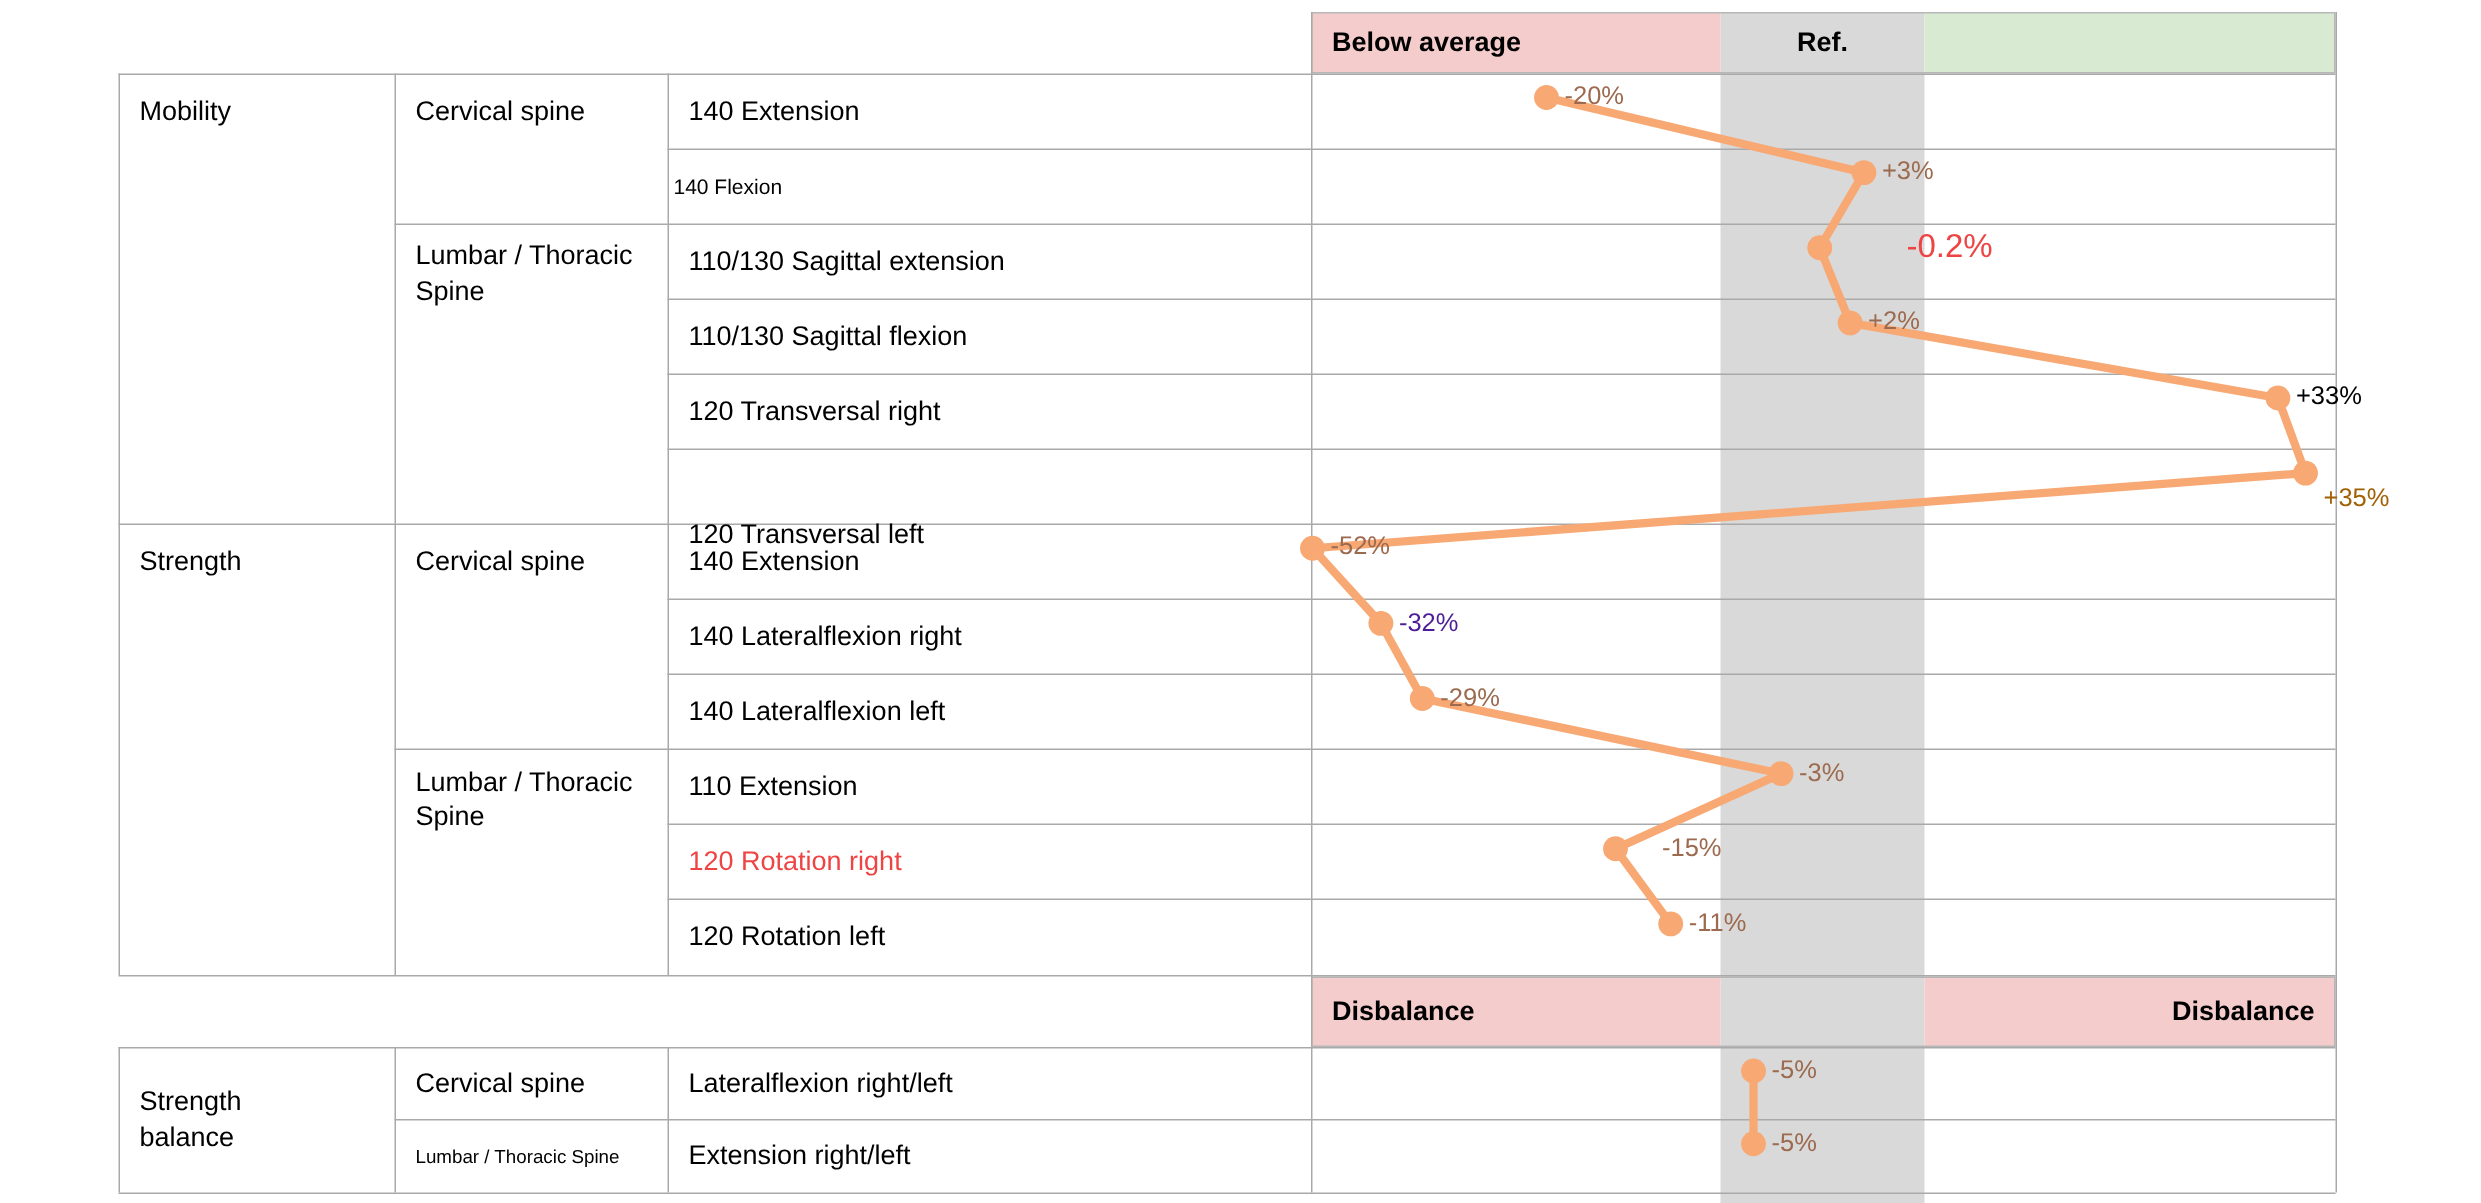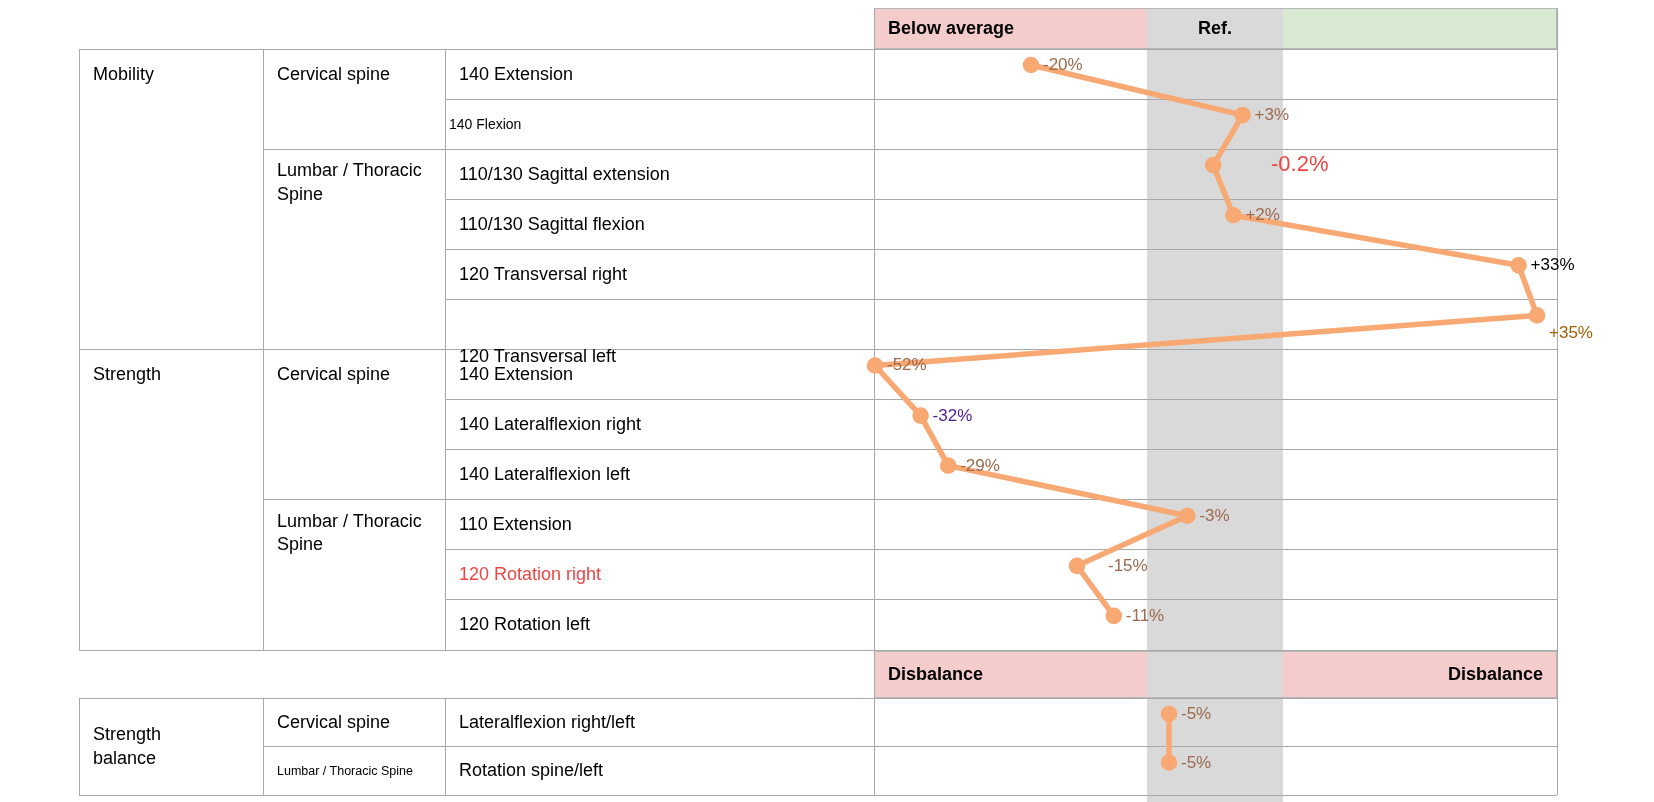--- a/index.html
+++ b/index.html
@@ -80,21 +80,21 @@
       <div style="position: absolute; left: 459px; top: 349.498px; width: 400px; height: 50.083px; font-size: 18px; display: flex; align-items: center; color: rgb(0, 0, 0); z-index: 5;">140 Extension</div>
       <div style="position: absolute; left: 459px; top: 399.581px; width: 400px; height: 50.083px; font-size: 18px; display: flex; align-items: center; color: rgb(0, 0, 0); z-index: 5;">140 Lateralflexion right</div>
       <div style="position: absolute; left: 459px; top: 449.664px; width: 400px; height: 50.083px; font-size: 18px; display: flex; align-items: center; color: rgb(0, 0, 0); z-index: 5;">140 Lateralflexion left</div>
       <div style="position: absolute; left: 459px; top: 499.747px; width: 400px; height: 50.083px; font-size: 18px; display: flex; align-items: center; color: rgb(0, 0, 0); z-index: 5;">110 Extension</div>
       <div style="position: absolute; left: 459px; top: 549.83px; width: 400px; height: 50.083px; font-size: 18px; display: flex; align-items: center; color: #ef4444; z-index: 5;">120 Rotation right</div>
       <div style="position: absolute; left: 459px; top: 599.913px; width: 400px; height: 50.083px; font-size: 18px; display: flex; align-items: center; color: rgb(0, 0, 0); z-index: 5;">120 Rotation left</div>
       <div style="position: absolute; left: 93px; top: 698px; width: 100px; height: 97px; font-size: 18px; line-height: 1.3; display: flex; align-items: center; color: rgb(0, 0, 0); z-index: 5;">Strength balance</div>
       <div style="position: absolute; left: 277px; top: 698px; width: 165px; height: 48.5px; font-size: 18px; display: flex; align-items: center; color: rgb(0, 0, 0); z-index: 5;">Cervical spine</div>
       <div style="position: absolute; left: 459px; top: 698px; width: 400px; height: 48.5px; font-size: 18px; display: flex; align-items: center; color: rgb(0, 0, 0); z-index: 5;">Lateralflexion right/left</div>
       <div style="position: absolute; left: 277px; top: 746.5px; width: 165px; height: 48.5px; font-size: 12.5px; display: flex; align-items: center; color: rgb(0, 0, 0); z-index: 5;">Lumbar / Thoracic Spine</div>
-      <div style="position: absolute; left: 459px; top: 746.5px; width: 400px; height: 48.5px; font-size: 18px; display: flex; align-items: center; color: rgb(0, 0, 0); z-index: 5;">Rotation spine/left</div>
+      <div style="position: absolute; left: 459px; top: 746.5px; width: 400px; height: 48.5px; font-size: 18px; display: flex; align-items: center; color: rgb(0, 0, 0); z-index: 5;">Extension right/left</div>
     </div>
 
   <svg id="chart" viewBox="0 0 1654 802">
       <polyline points="1031,65 1242.6,115.083 1213.16,165.166 1233.4,215.249 1518.6,265.332 1537,315.41499999999996 875,365.498 920.6,415.581 948.2,465.664 1187.4,515.747 1077,565.8299999999999 1113.8,615.913" fill="none" stroke="#f8a873" stroke-width="5.5" stroke-linejoin="round" stroke-linecap="round"></polyline>
       <circle cx="1031" cy="65" r="8.3" fill="#f8a873"></circle>
       <circle cx="1242.6" cy="115.083" r="8.3" fill="#f8a873"></circle>
       <circle cx="1213.16" cy="165.166" r="8.3" fill="#f8a873"></circle>
       <circle cx="1233.4" cy="215.249" r="8.3" fill="#f8a873"></circle>
       <circle cx="1518.6" cy="265.332" r="8.3" fill="#f8a873"></circle>
       <circle cx="1537" cy="315.41499999999996" r="8.3" fill="#f8a873"></circle>

